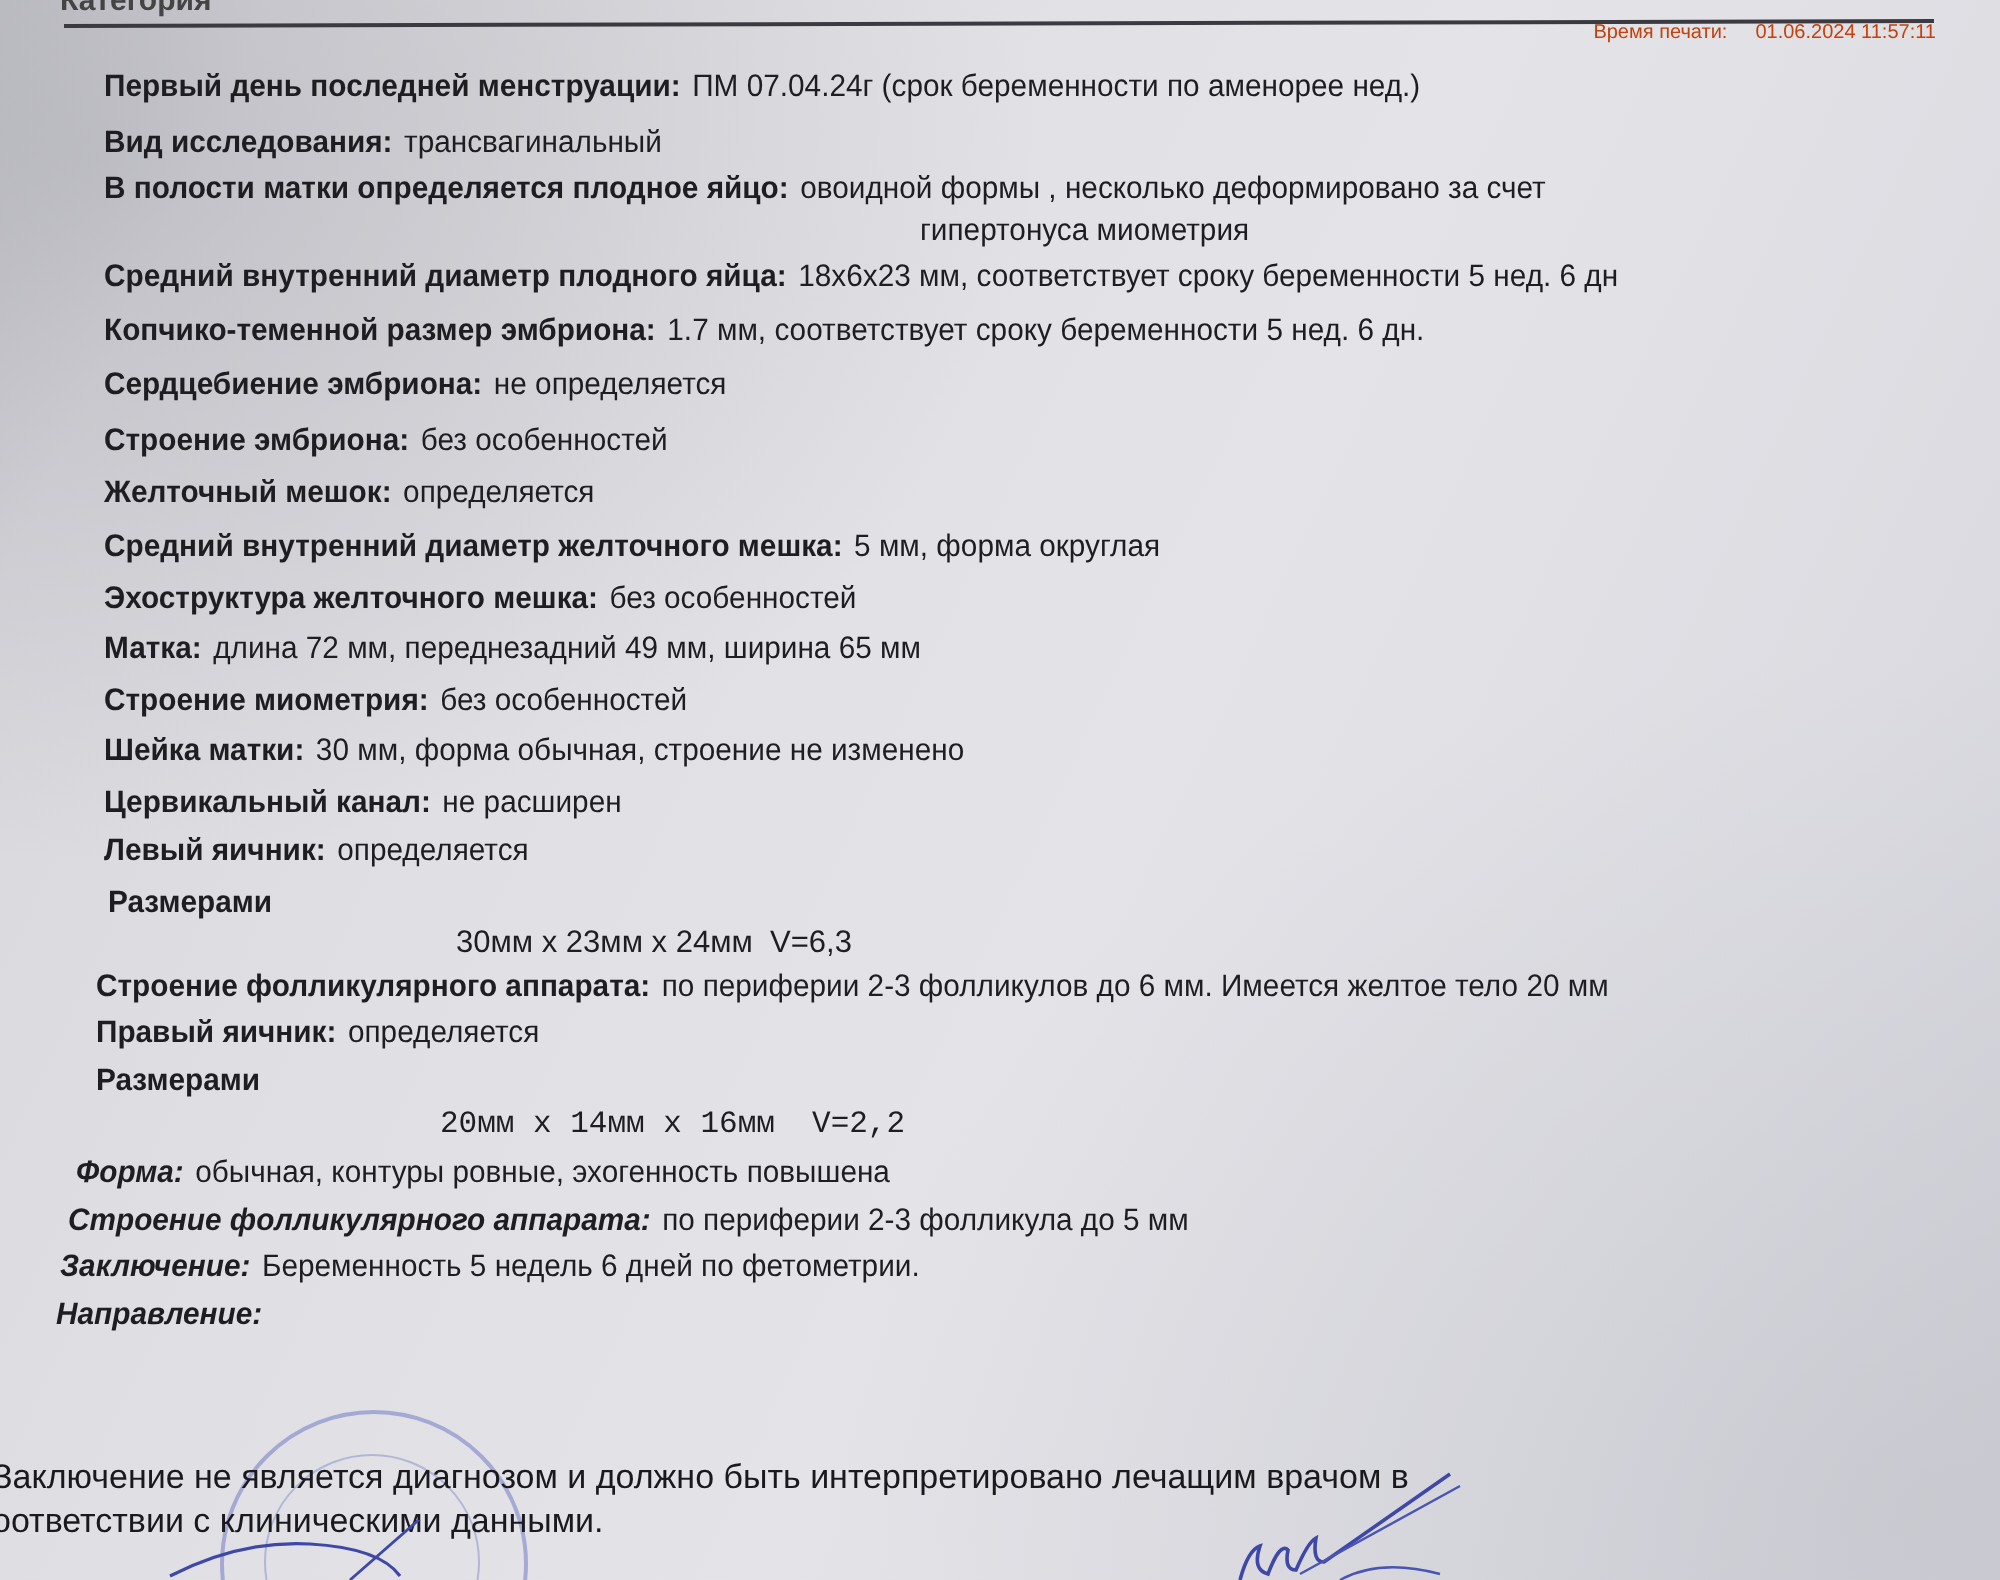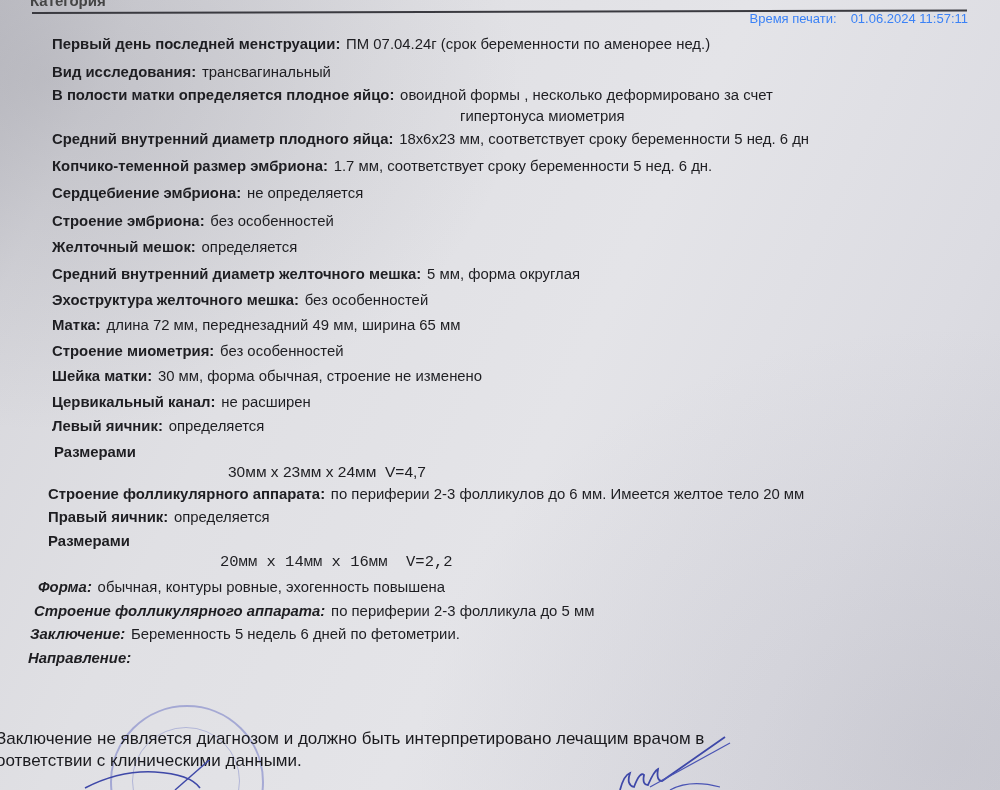--- a/index.html
+++ b/index.html
@@ -36,22 +36,22 @@
       left: 32px; top: 12px;
       width: 935px;
       height: 2px;
       background: #3a3a40;
       transform: rotate(-0.15deg);
       transform-origin: left center;
     }
     .print-time {
       position: absolute;
       right: 32px; top: 11px;
-      font-size: 13px;
-      color: #3b82f6;
+      font-size: 10px;
+      color: #c2410c;
       white-space: pre;
     }
     .print-time .lbl { margin-right: 14px; }
     .line {
       position: absolute;
       font-size: 15.5px;
       white-space: nowrap;
       transform: scaleX(0.96);
       transform-origin: left center;
     }
@@ -144,21 +144,21 @@
 </div>
 <div class="line" style="left:52px; top:393px;">
   <b>Цервикальный канал:</b><span class="val">не расширен</span>
 </div>
 <div class="line" style="left:52px; top:417px;">
   <b>Левый яичник:</b><span class="val">определяется</span>
 </div>
 <div class="line" style="left:54px; top:443px;">
   <b>Размерами</b>
 </div>
-<div class="dims" style="left:228px; top:463px;">30мм х 23мм х 24мм  V=4,7</div>
+<div class="dims" style="left:228px; top:463px;">30мм х 23мм х 24мм  V=6,3</div>
 <div class="line" style="left:48px; top:485px;">
   <b>Строение фолликулярного аппарата:</b><span class="val">по периферии  2-3 фолликулов  до  6 мм. Имеется желтое тело 20 мм</span>
 </div>
 <div class="line" style="left:48px; top:508px;">
   <b>Правый яичник:</b><span class="val">определяется</span>
 </div>
 <div class="line" style="left:48px; top:532px;">
   <b>Размерами</b>
 </div>
 <div class="dims" style="left:220px; top:553px;font-family:Liberation Mono, monospace;">20мм х 14мм х 16мм  V=2,2</div>

